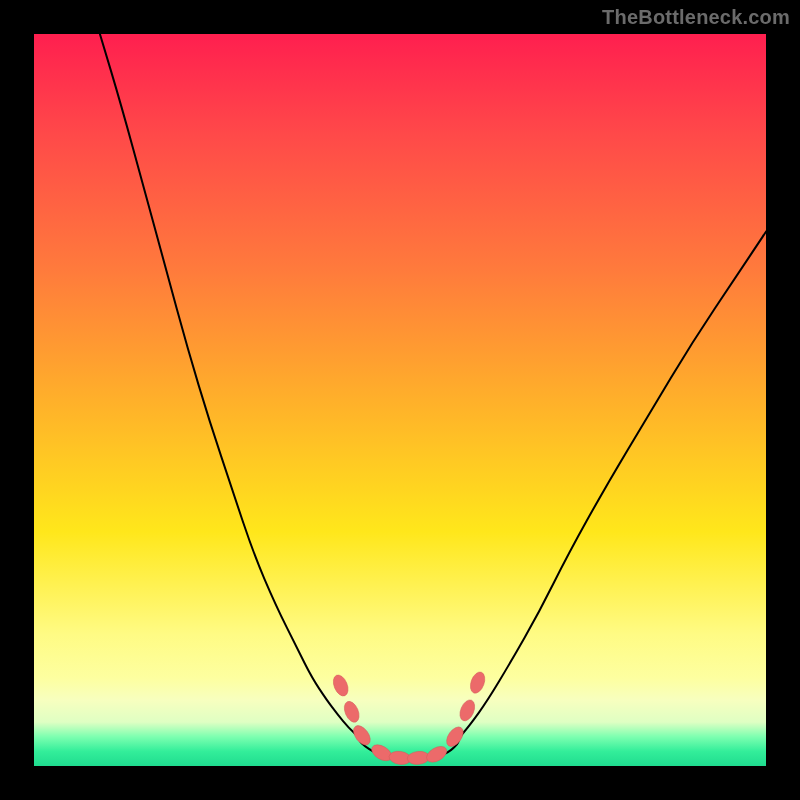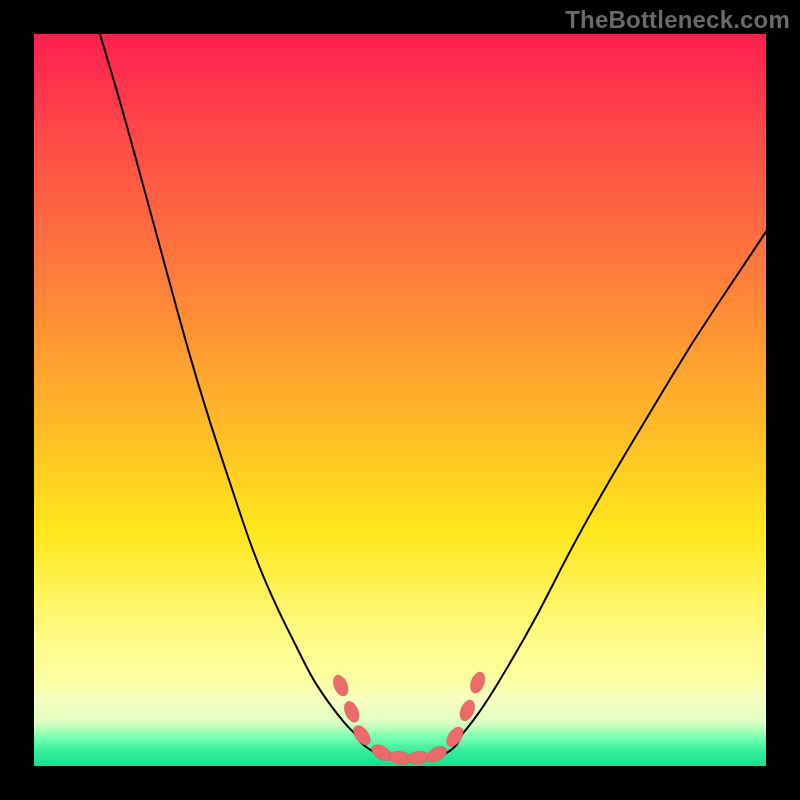--- a/index.html
+++ b/index.html
@@ -57,21 +57,21 @@
   .marker {
     fill: #ec6a6a;
     stroke: #d45a5a;
     stroke-width: 0.5;
   }
   .watermark {
     position: absolute;
     top: 6px;
     right: 10px;
     color: #6b6b6b;
-    font-size: 24px;
+    font-size: 20px;
     font-weight: 600;
     letter-spacing: 0.2px;
   }
 </style>
 </head>
 <body>
 
 <div class="frame">
   <div class="watermark">TheBottleneck.com</div>
 

